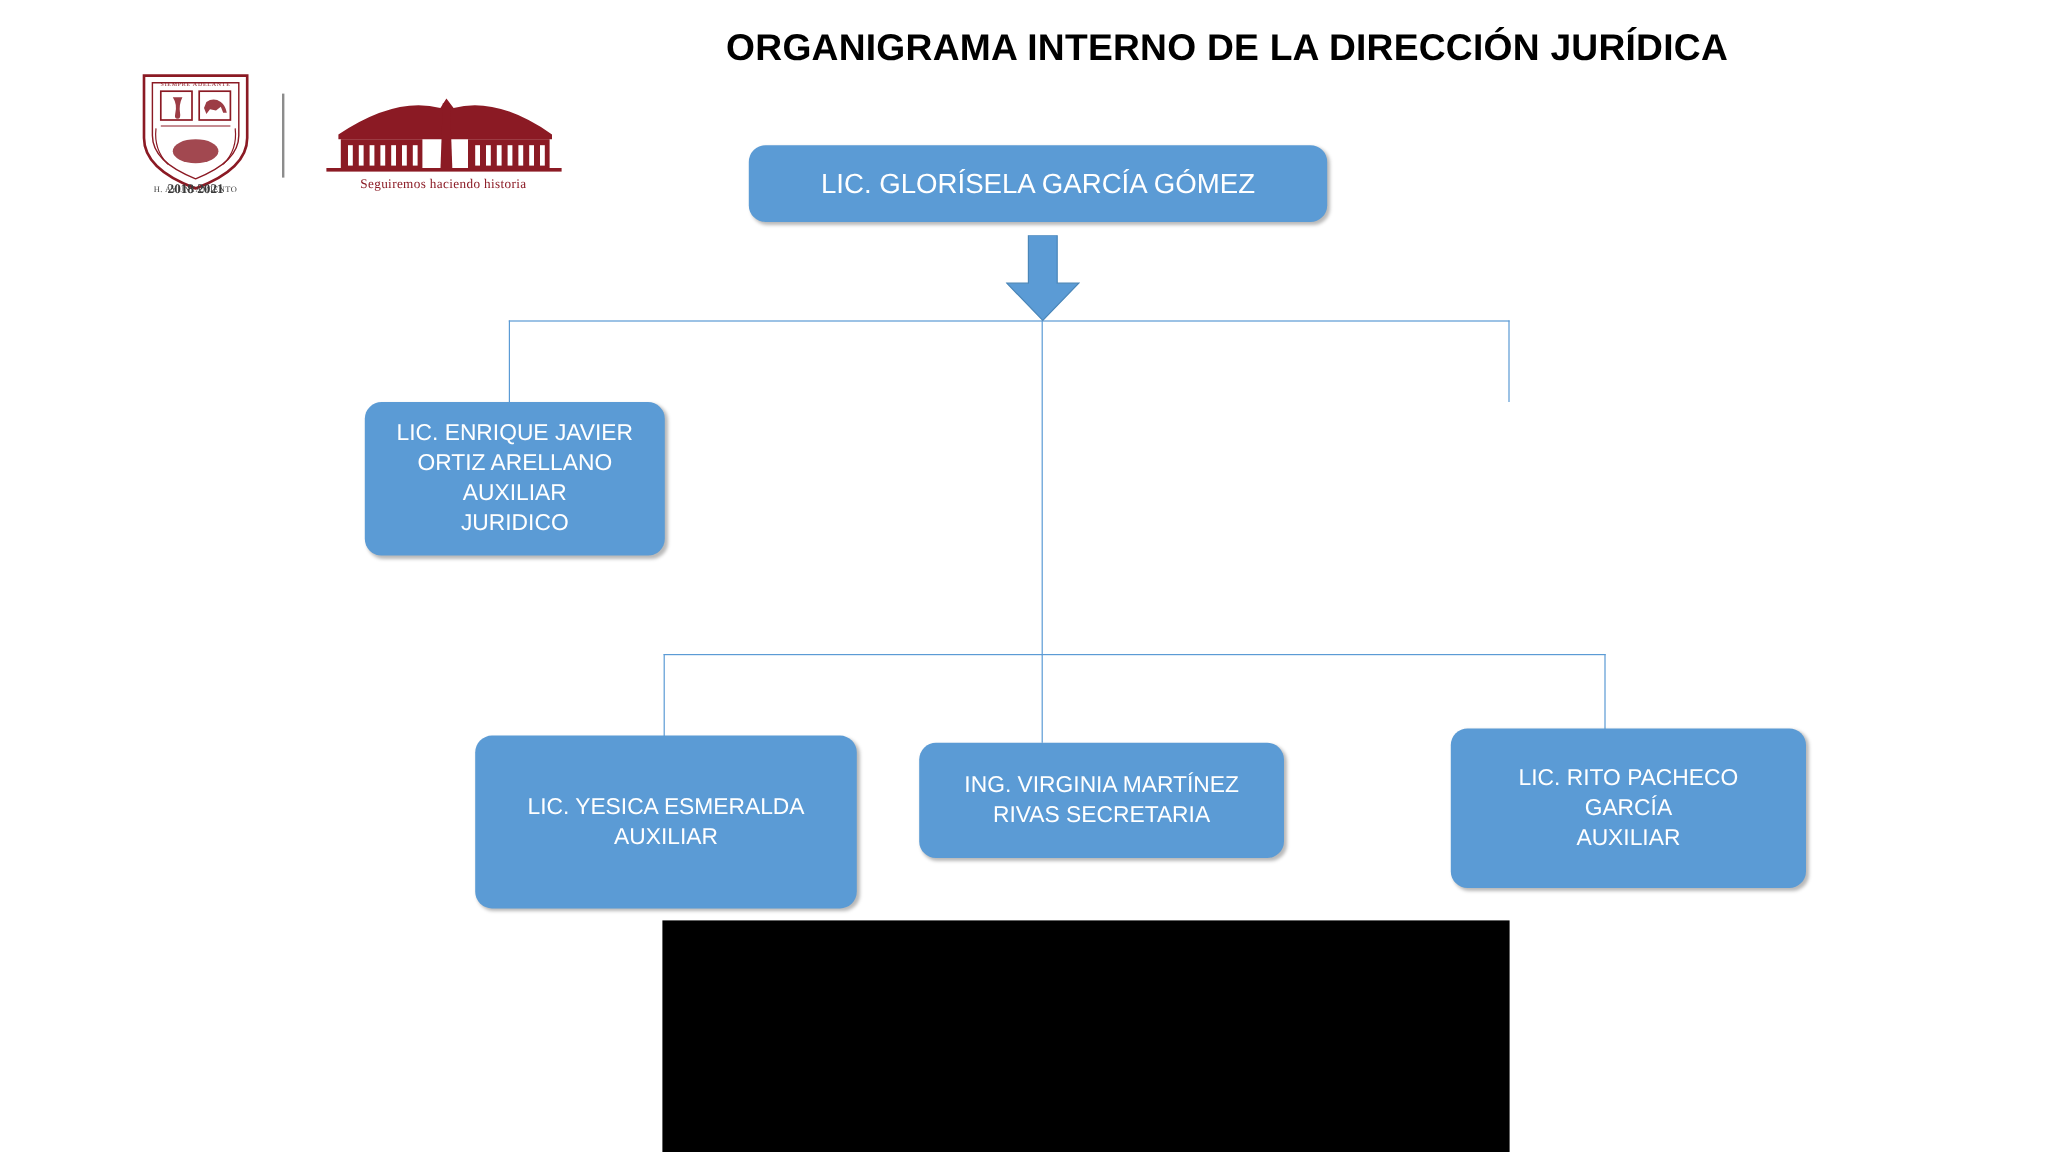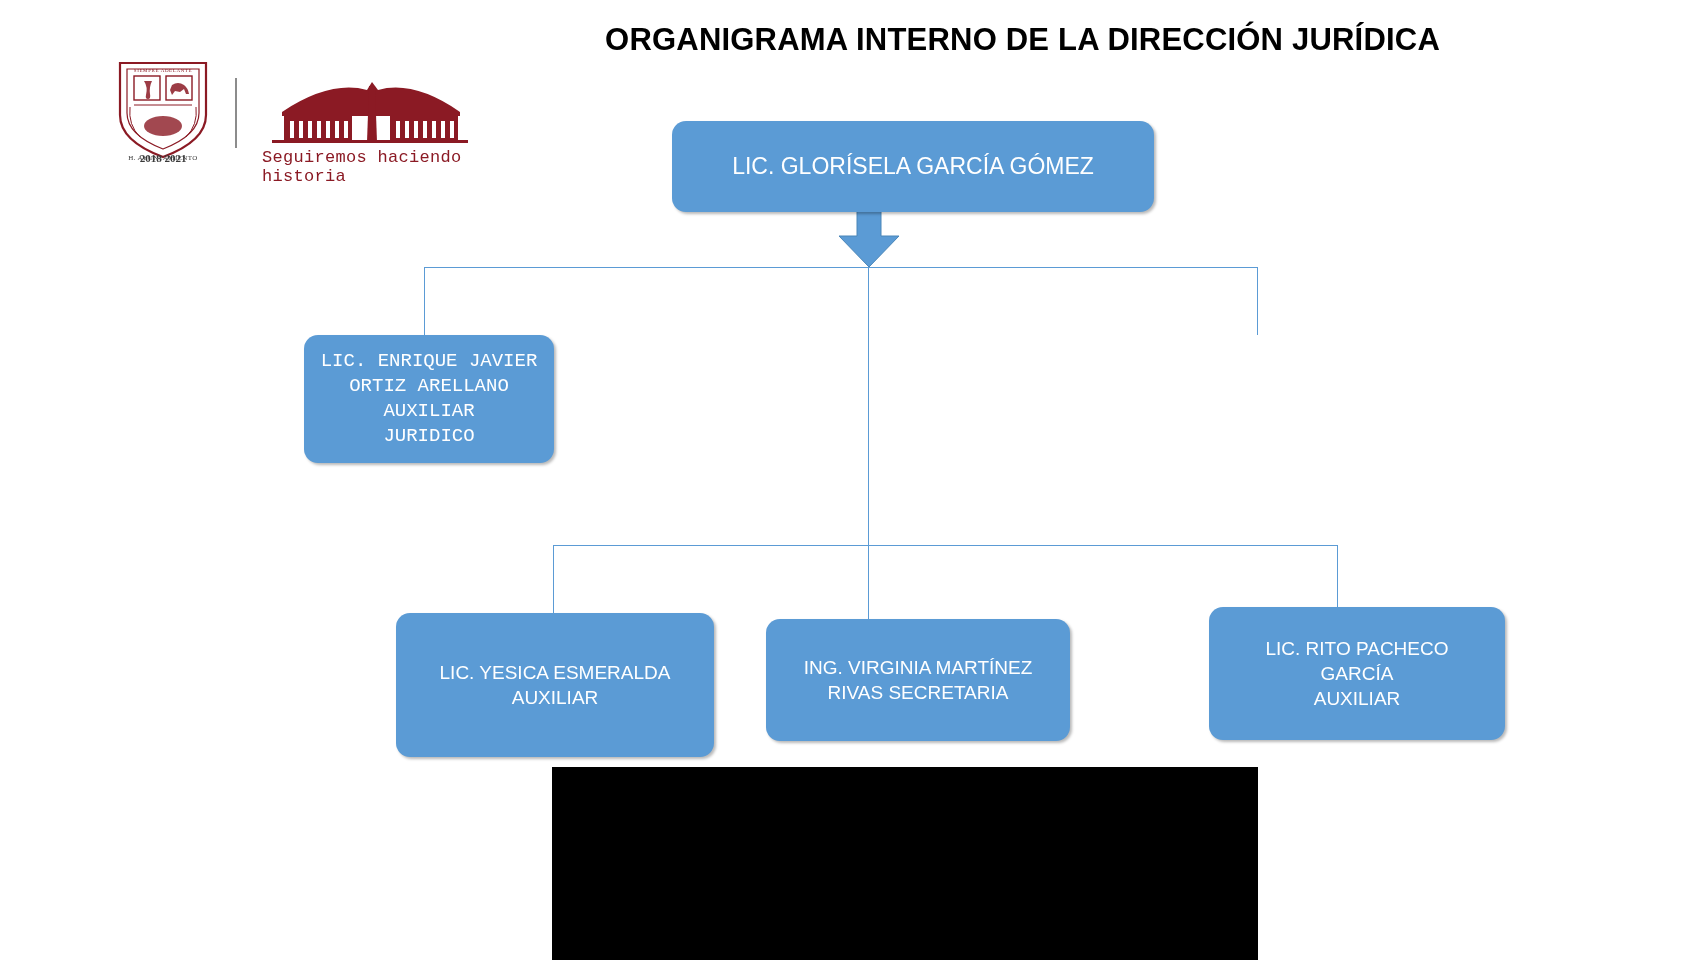--- a/index.html
+++ b/index.html
@@ -153,22 +153,22 @@
         <rect x="134" y="49" width="4" height="17"></rect>
         <rect x="143" y="49" width="4" height="17"></rect>
         <rect x="152" y="49" width="4" height="17"></rect>
         <rect x="161" y="49" width="4" height="17"></rect>
         <rect x="170" y="49" width="4" height="17"></rect>
         <rect x="179" y="49" width="4" height="17"></rect>
         <rect x="188" y="49" width="4" height="17"></rect>
       </g>
       <rect x="10" y="68" width="196" height="3" fill="#8b1a24"></rect>
     </svg>
-    <div style="position:absolute; left:0; top:76px; width:215px; 
-                font-family:Liberation Mono, monospace; font-size:17px; color:#8b1a24;
+    <div style="position:absolute; left:0; top:76px; width:215px; text-align:center;
+                font-family:Liberation Serif, serif; font-size:11px; color:#8b1a24;
                 letter-spacing:0.3px;">Seguiremos haciendo historia</div>
   </div>
 
   <div class="conn h" style="left:424px; top:267px; width:834px;"></div>
 
   <div class="conn v" style="left:424px; top:267px; height:68px;"></div>
 
   <div class="conn v" style="left:1257px; top:267px; height:68px;"></div>
 
   <div class="conn v" style="left:868px; top:267px; height:279px;"></div>
@@ -177,44 +177,44 @@
   <div class="conn v" style="left:553px; top:545px; height:74px;"></div>
   <div class="conn v" style="left:868px; top:545px; height:74px;"></div>
   <div class="conn v" style="left:1337px; top:545px; height:74px;"></div>
 
   <div class="block-arrow">
     <svg width="62" height="72" viewBox="0 0 62 72" xmlns="http://www.w3.org/2000/svg">
       <path d="M19 0 L43 0 L43 40 L61 40 L31 71 L1 40 L19 40 Z" fill="#5b9bd5" stroke="#4a86b8" stroke-width="1"></path>
     </svg>
   </div>
 
-  <div class="node node-root" style="left:624px; top:121px; width:482px; height:91px;margin-left:48px;">
+  <div class="node node-root" style="left:624px; top:121px; width:482px; height:64px;">
     <span class="lines">
       <span class="ln">LIC. GLORÍSELA GARCÍA GÓMEZ</span>
     </span>
   </div>
 
-  <div class="node node-lvl2" style="left:304px; top:335px; width:250px; height:128px;font-family:Liberation Mono, monospace;">
+  <div class="node node-lvl2" style="left:304px; top:335px; width:250px; height:128px;">
     <span class="lines">
       <span class="ln">LIC. ENRIQUE JAVIER</span>
       <span class="ln">ORTIZ ARELLANO</span>
       <span class="ln">AUXILIAR</span>
       <span class="ln">JURIDICO</span>
     </span>
   </div>
 
 
   <div class="node node-lvl3" style="left:396px; top:613px; width:318px; height:144px;">
     <span class="lines">
       <span class="ln">LIC. YESICA ESMERALDA</span>
       <span class="ln">AUXILIAR</span>
     </span>
   </div>
 
-  <div class="node node-lvl3" style="left:766px; top:619px; width:304px; height:122px;">
+  <div class="node node-lvl3" style="left:766px; top:619px; width:304px; height:96px;">
     <span class="lines">
       <span class="ln">ING. VIRGINIA MARTÍNEZ</span>
       <span class="ln">RIVAS  SECRETARIA</span>
     </span>
   </div>
 
   <div class="node node-lvl3" style="left:1209px; top:607px; width:296px; height:133px;">
     <span class="lines">
       <span class="ln">LIC. RITO PACHECO</span>
       <span class="ln">GARCÍA</span>

